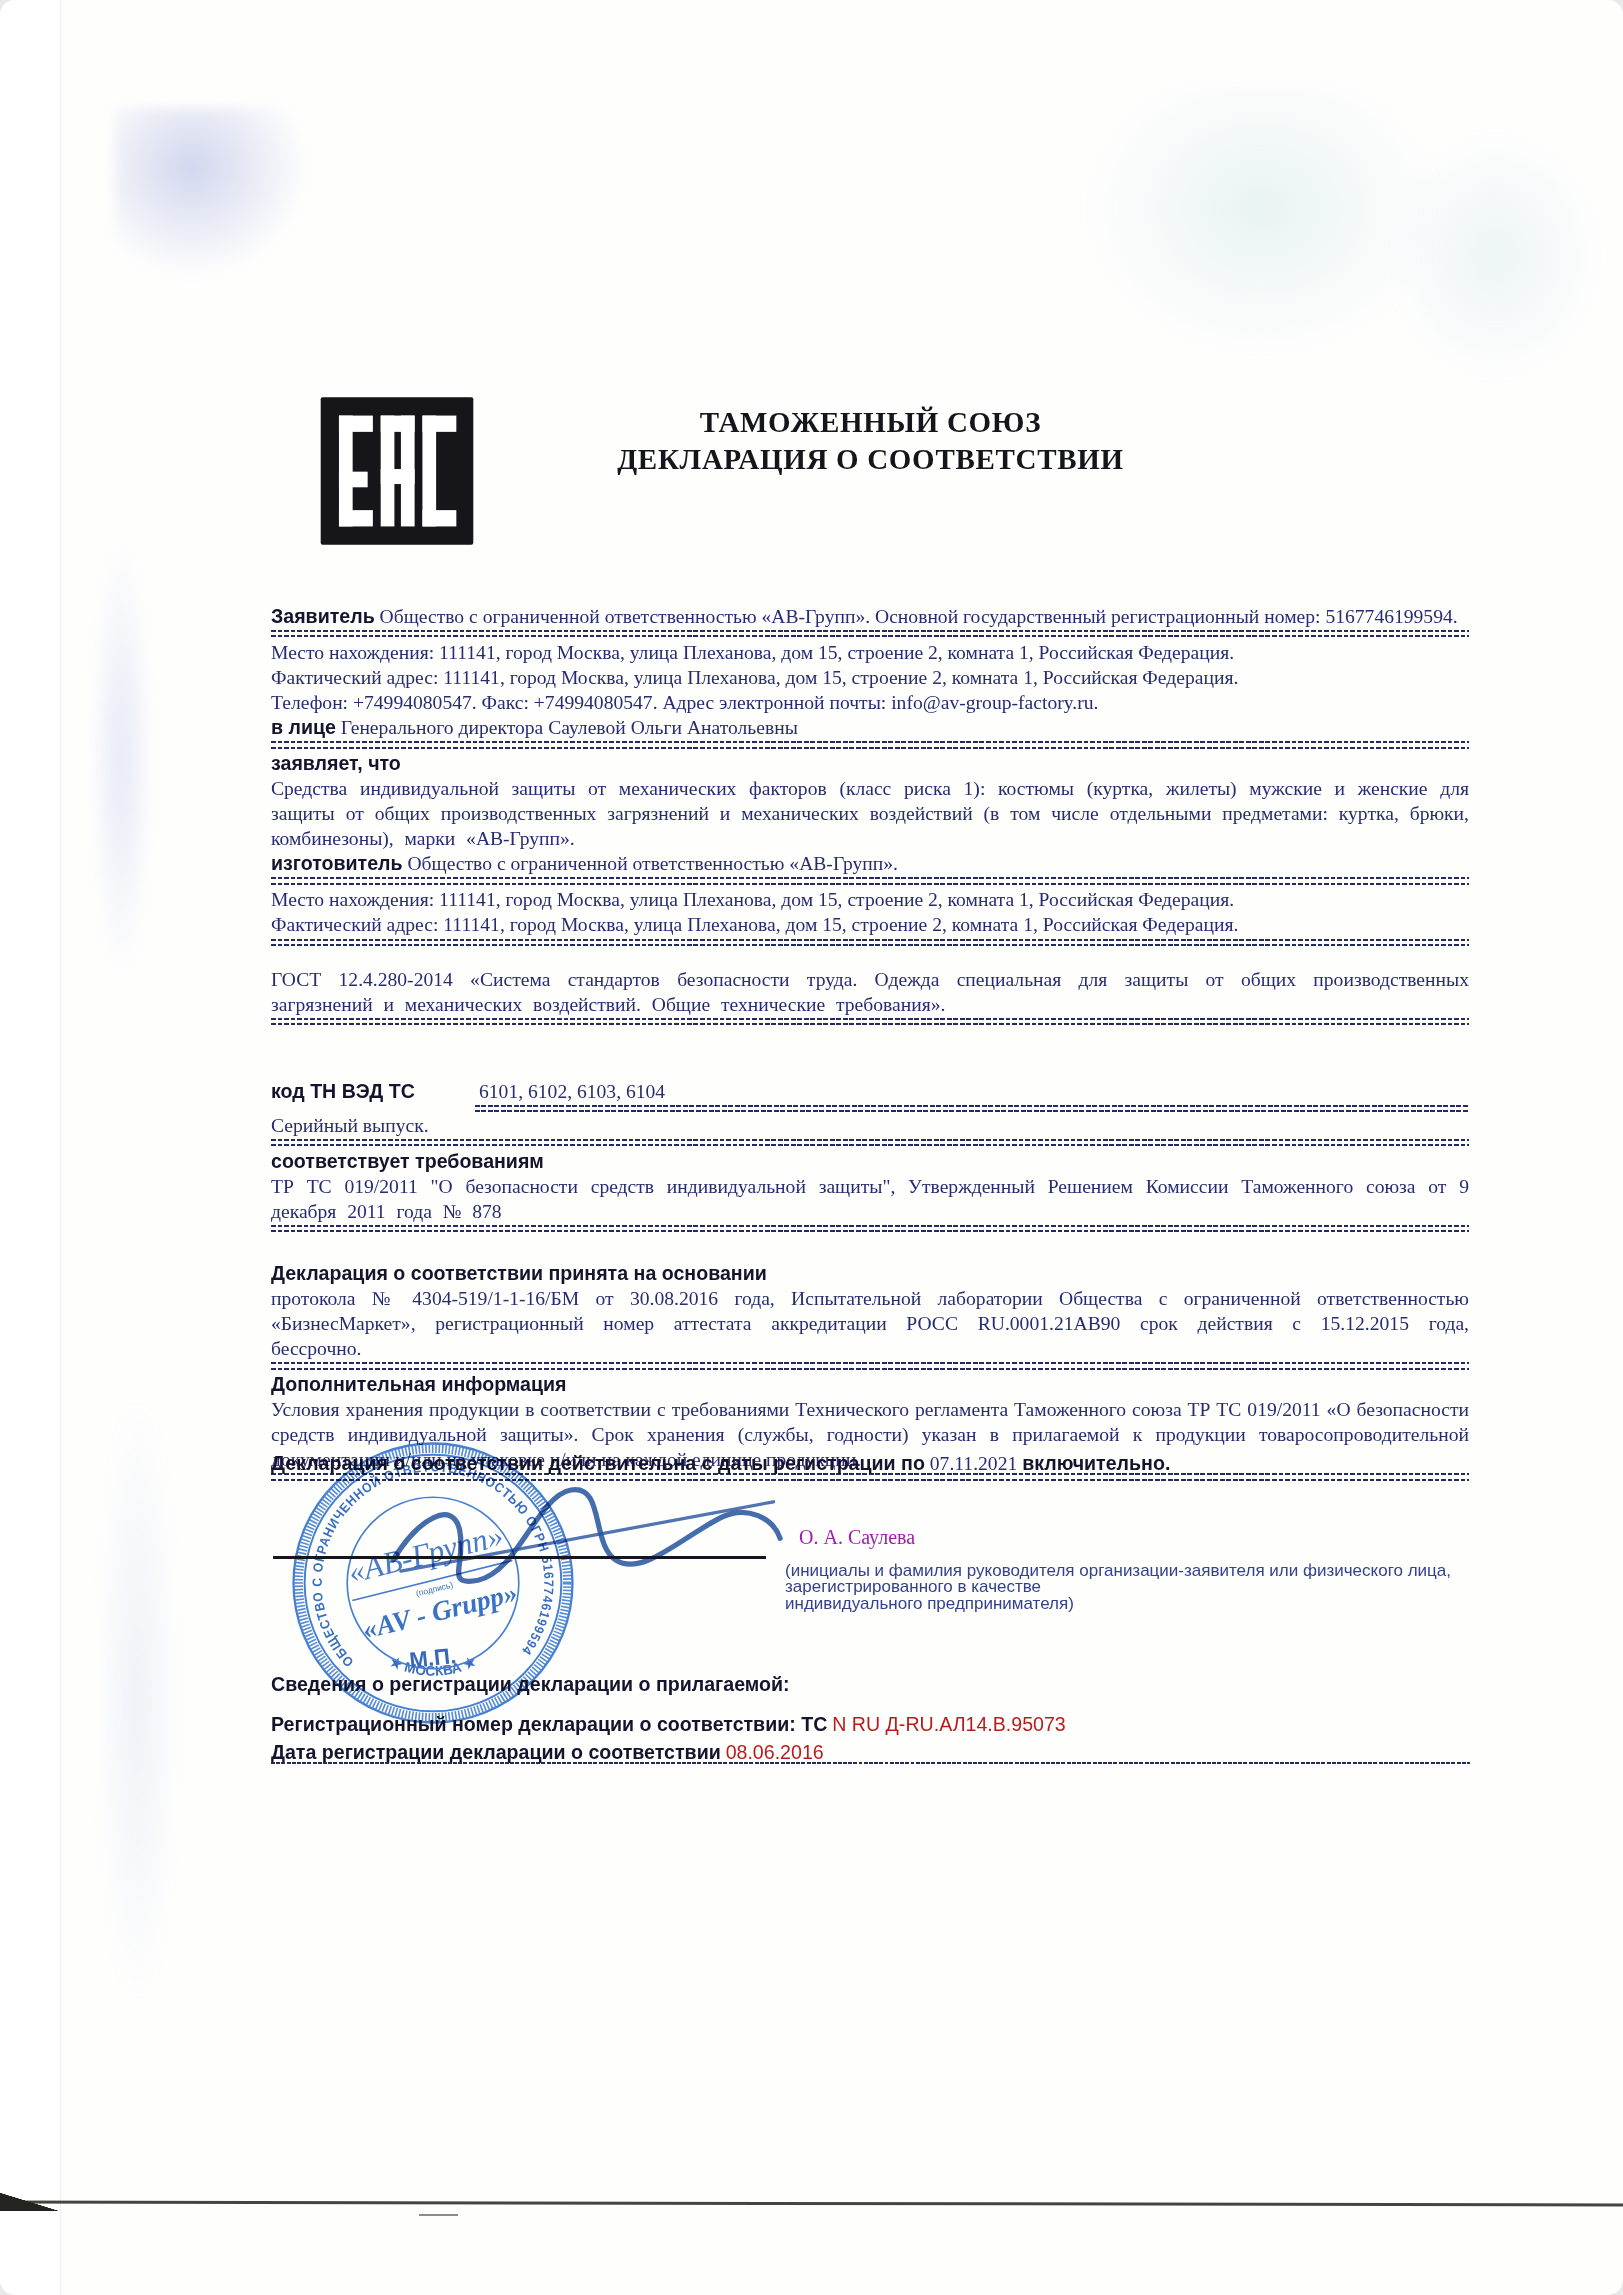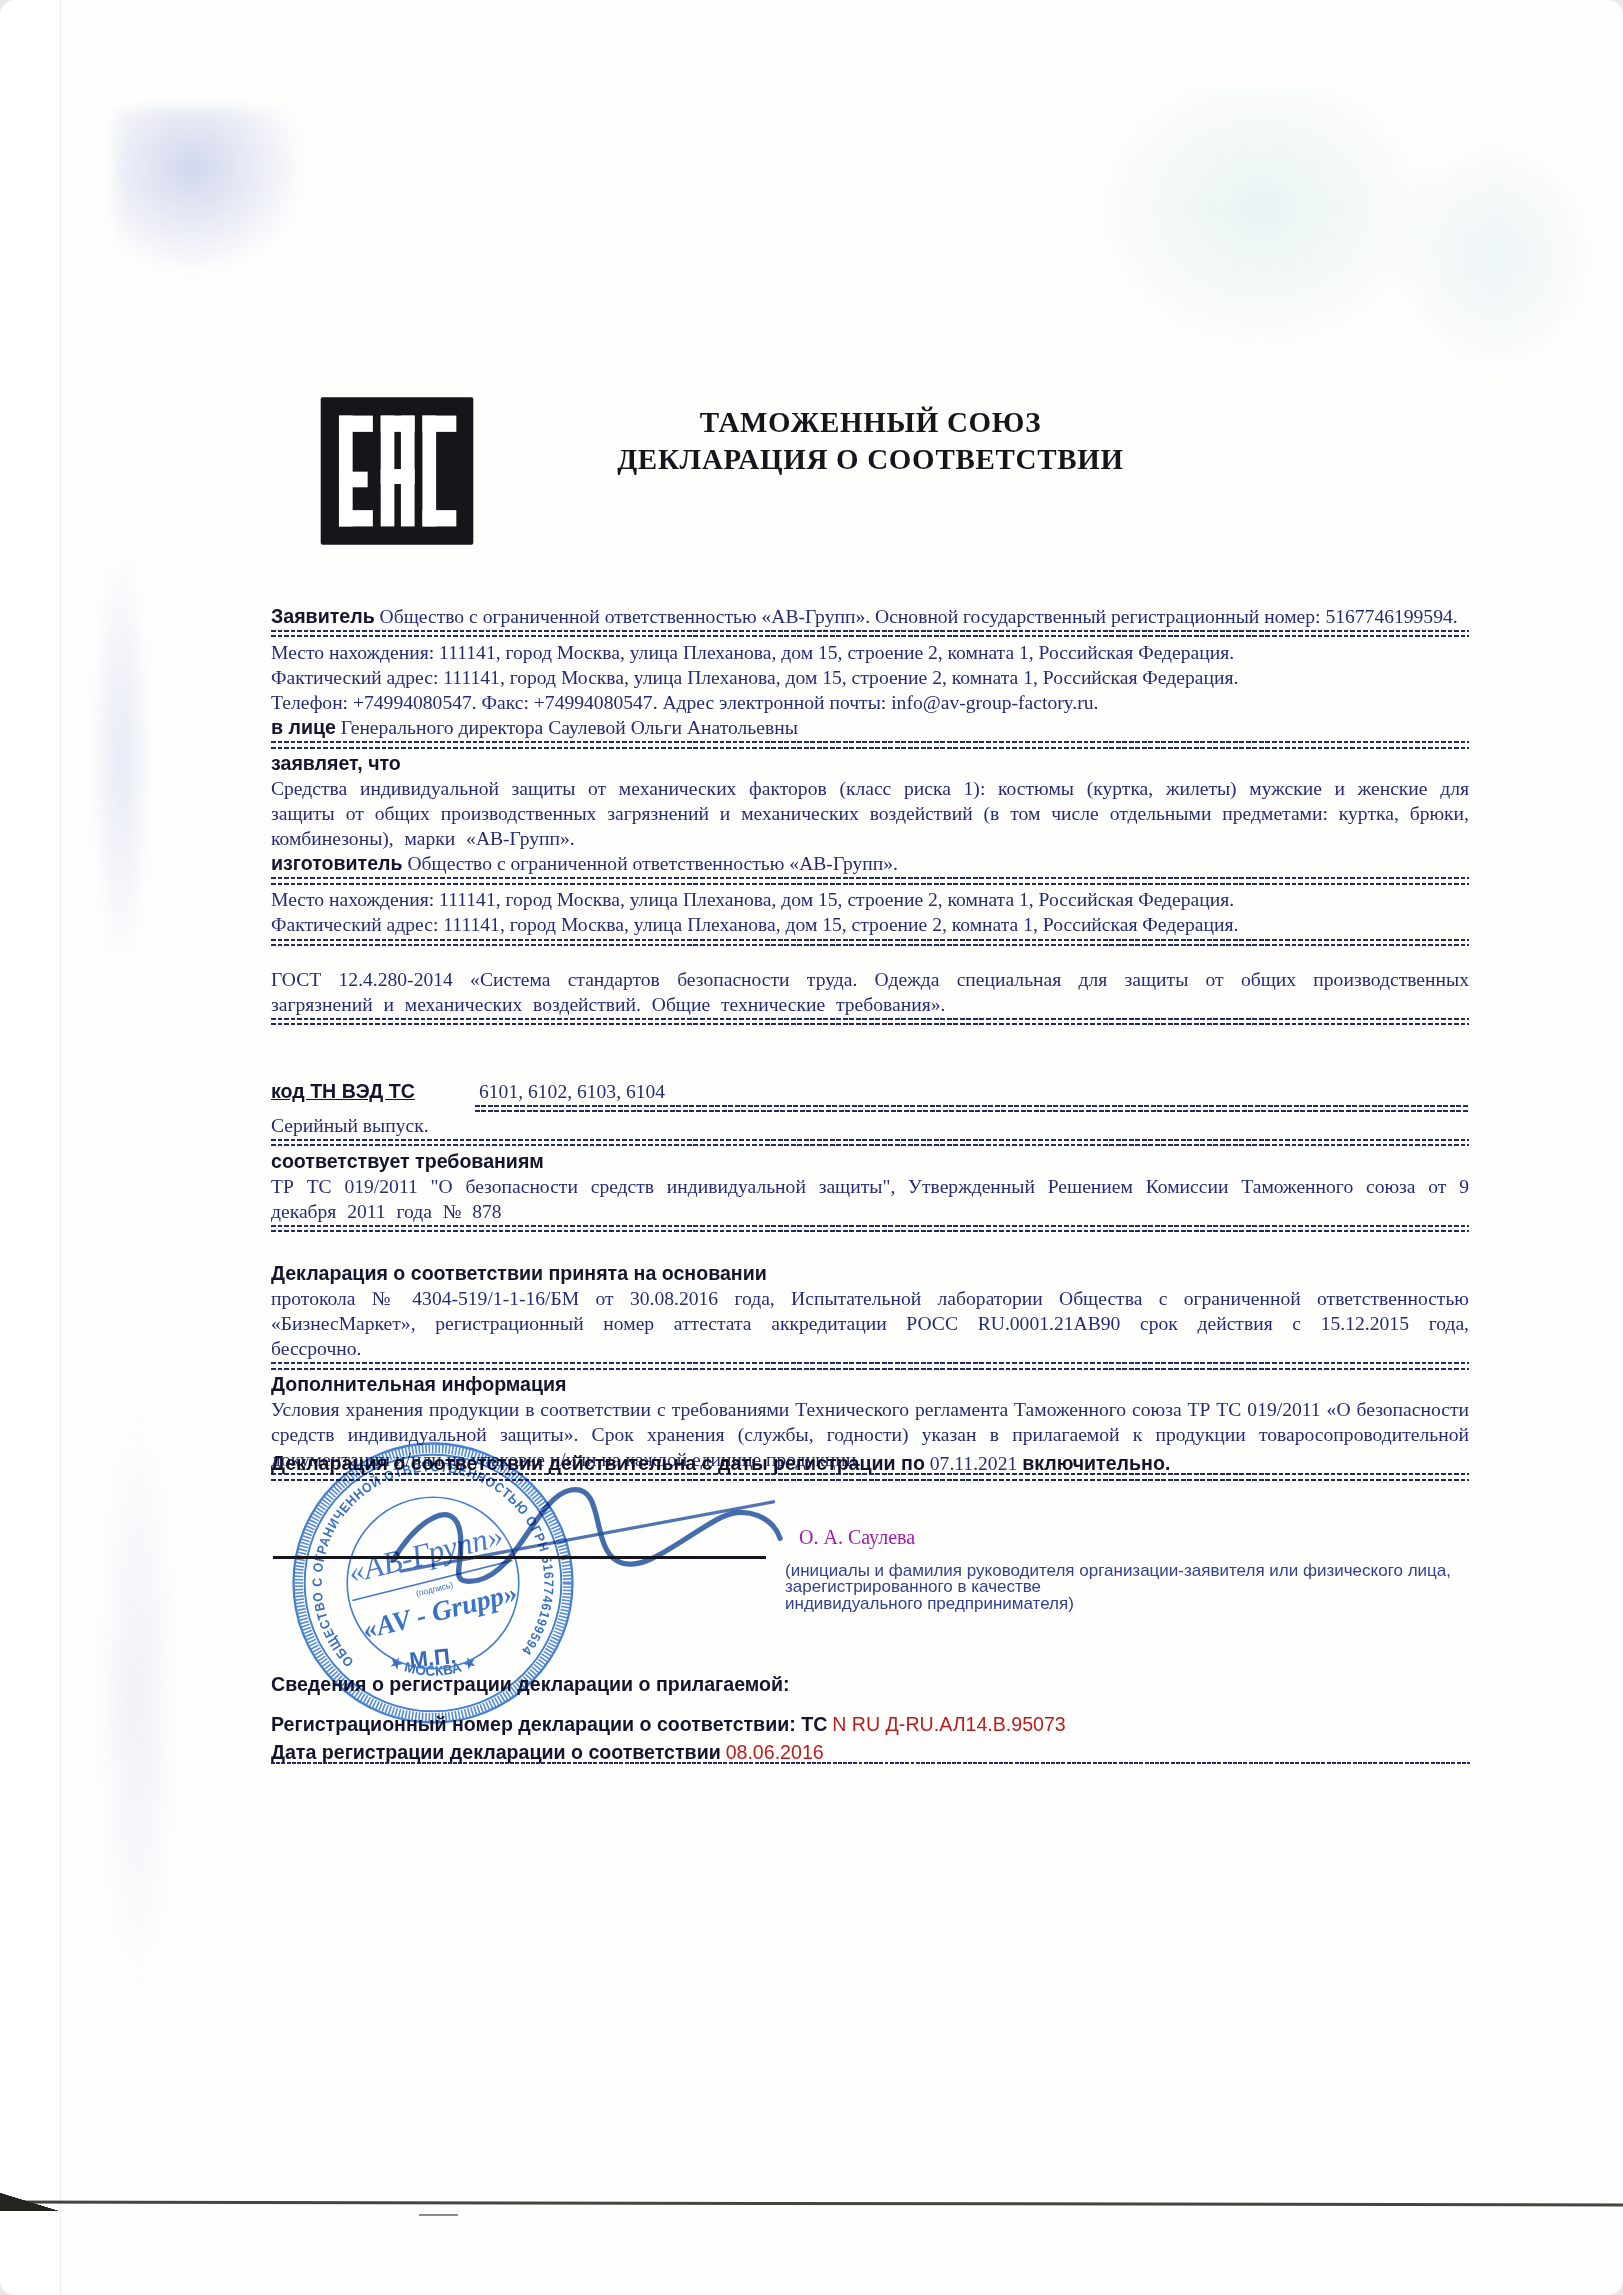--- a/index.html
+++ b/index.html
@@ -38,21 +38,21 @@
   .lbl{font-family:"Liberation Sans",sans-serif;font-weight:bold;color:#14142c;}
   .lbl-line{font-family:"Liberation Sans",sans-serif;font-weight:bold;color:#14142c;
      font-size:19.6px;line-height:25px;margin:0;}
   .wide{word-spacing:5.9px;}
   .sep2{height:7.2px;margin:1.3px 0 2.6px;background-repeat:no-repeat;
      background-image:repeating-linear-gradient(90deg,#232a5c 0 4.6px,transparent 4.6px 6.5px),
                       repeating-linear-gradient(90deg,#232a5c 0 4.6px,transparent 4.6px 6.5px);
      background-size:100% 2px,100% 2px;background-position:0 0,0 5.2px;}
   .gap28{height:18.3px;} .gap40{height:26px;} .gap78{height:51px;}
   .code-row{position:relative;display:flex;}
-  .code-label{width:208px;flex:none;text-decoration:underline;}
+  .code-label{width:208px;flex:none;}
   .code-underline{position:absolute;left:204px;right:0;top:26px;height:7.2px;
      background-repeat:no-repeat;
      background-image:repeating-linear-gradient(90deg,#232a5c 0 4.6px,transparent 4.6px 6.5px),
                       repeating-linear-gradient(90deg,#232a5c 0 4.6px,transparent 4.6px 6.5px);
      background-size:100% 2px,100% 2px;background-position:0 0,0 5.2px;}
   .code-pad{height:9.2px;}
 
   
   .validity{position:absolute;left:271px;top:1451px;width:1198px;font-size:19.6px;line-height:25px;}
   .stamp-svg{position:absolute;left:285px;top:1435px;mix-blend-mode:multiply;opacity:.95;}

